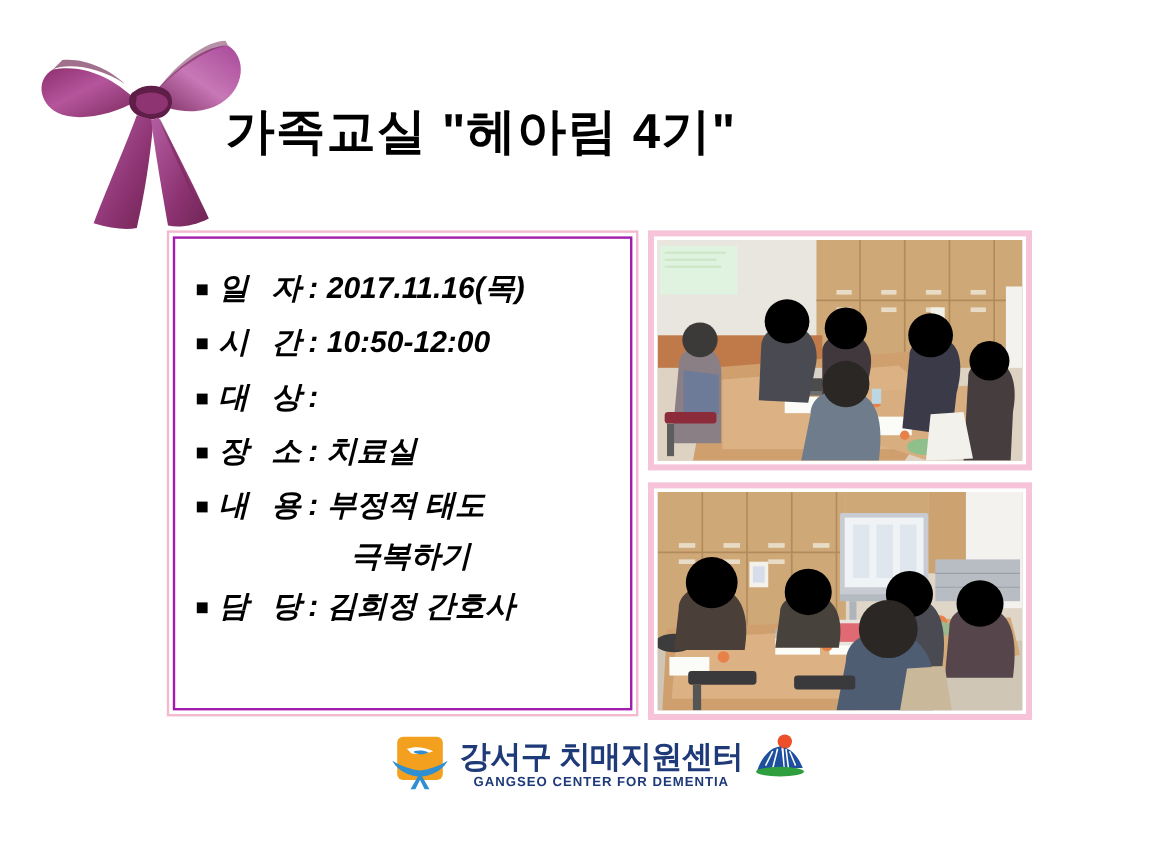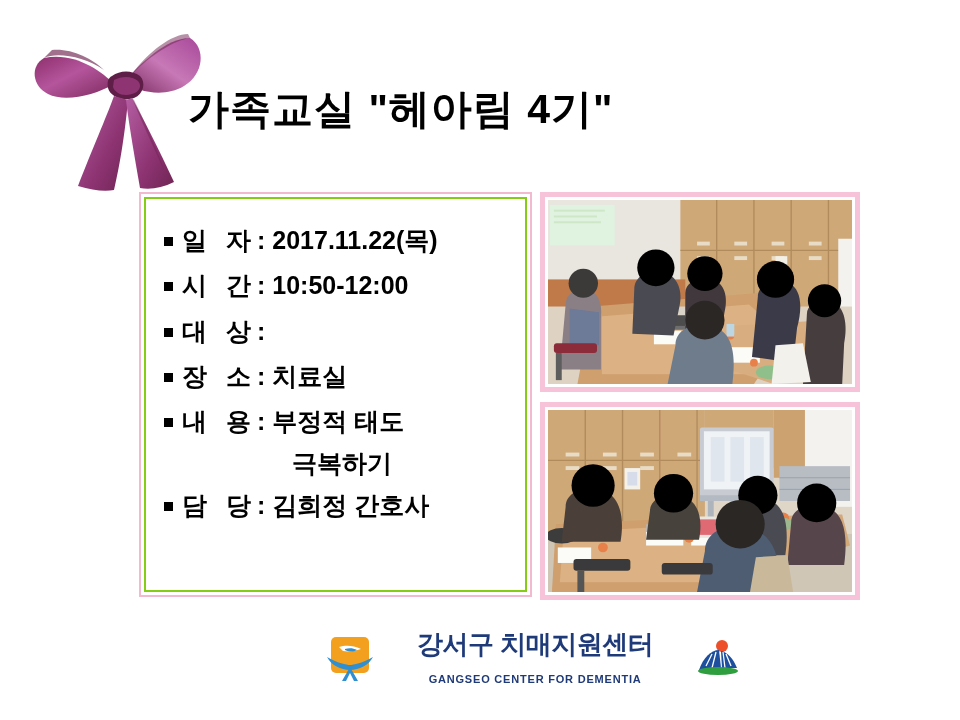--- a/index.html
+++ b/index.html
@@ -50,22 +50,23 @@
     height: 405px;
     box-sizing: border-box;
     background: #ffffff;
     border: 2px solid #f2b9cf;
     padding: 3px;
   }
   .info-box-inner {
     width: 100%;
     height: 100%;
     box-sizing: border-box;
-    border: 2px solid #84cc16;
+    border: 2px solid #a21caf;
     padding: 26px 0 0 18px;
+    font-style: italic;
   }
   .info-list {
     list-style: none;
     margin: 0;
     padding: 0;
   }
   .info-item {
     display: flex;
     align-items: flex-start;
     margin-bottom: 14px;
@@ -119,26 +120,25 @@
     height: 100%;
     overflow: hidden;
     background: #cfc2b3;
   }
   .photo-inner svg { display: block; width: 100%; height: 100%; }
 
   
   .footer-logo {
     position: absolute;
     left: 325px;
-    top: 630px;
+    top: 602px;
     width: 335px;
     height: 56px;
     display: flex;
-    align-items: center;
-    gap: 34px;
+    align-items: flex-end;
   }
   .logo-mark { width: 50px; height: 46px; flex: 0 0 auto; }
   .logo-mark svg { display: block; width: 100%; height: 100%; }
   .logo-text-wrap {
     margin-left: 8px;
     display: flex;
     flex-direction: column;
     justify-content: center;
   }
   .logo-ko {
@@ -148,21 +148,21 @@
     letter-spacing: -0.5px;
     line-height: 1.05;
     white-space: nowrap;
   }
   .logo-en {
     font-size: 11px;
     font-weight: 700;
     color: #1f3a78;
     letter-spacing: 0.8px;
     text-align: center;
-    margin-top: 14px;
+    margin-top: 2px;
     white-space: nowrap;
   }
   .logo-emblem {
     width: 46px;
     height: 40px;
     flex: 0 0 auto;
     margin-left: 8px;
     align-self: center;
   }
   .logo-emblem svg { display: block; width: 100%; height: 100%; }
@@ -211,21 +211,21 @@
   <div class="poster-title">가족교실  "헤아림 4기"</div>
 
   <div class="info-box">
     <div class="info-box-inner">
       <ul class="info-list">
 
         <li class="info-item">
           <span class="bullet"></span>
           <span class="label">일  자</span>
           <span class="colon">:</span>
-          <span class="value">2017.11.22(목)</span>
+          <span class="value">2017.11.16(목)</span>
         </li>
 
         <li class="info-item">
           <span class="bullet"></span>
           <span class="label">시  간</span>
           <span class="colon">:</span>
           <span class="value">10:50-12:00</span>
         </li>
 
         <li class="info-item">

